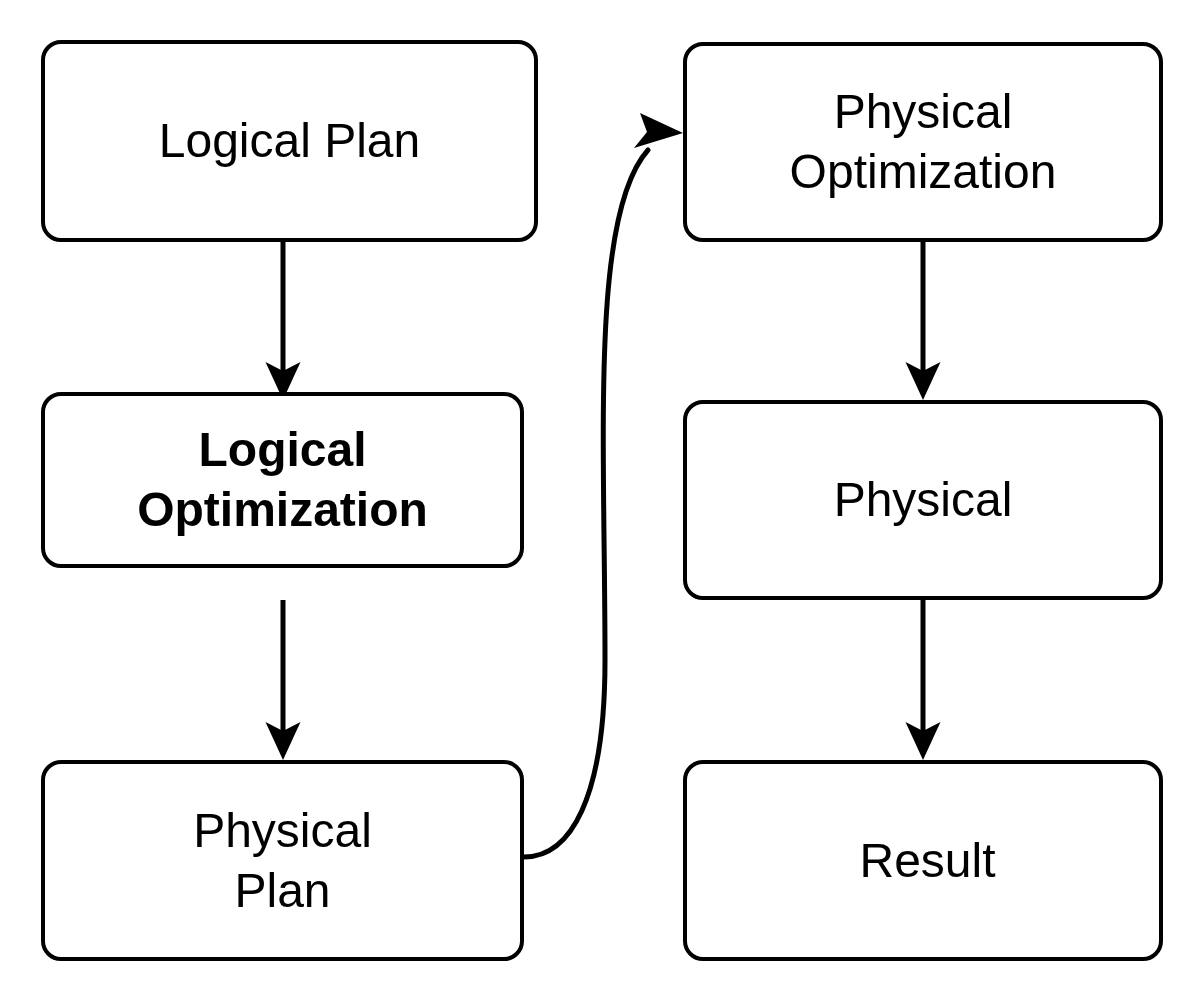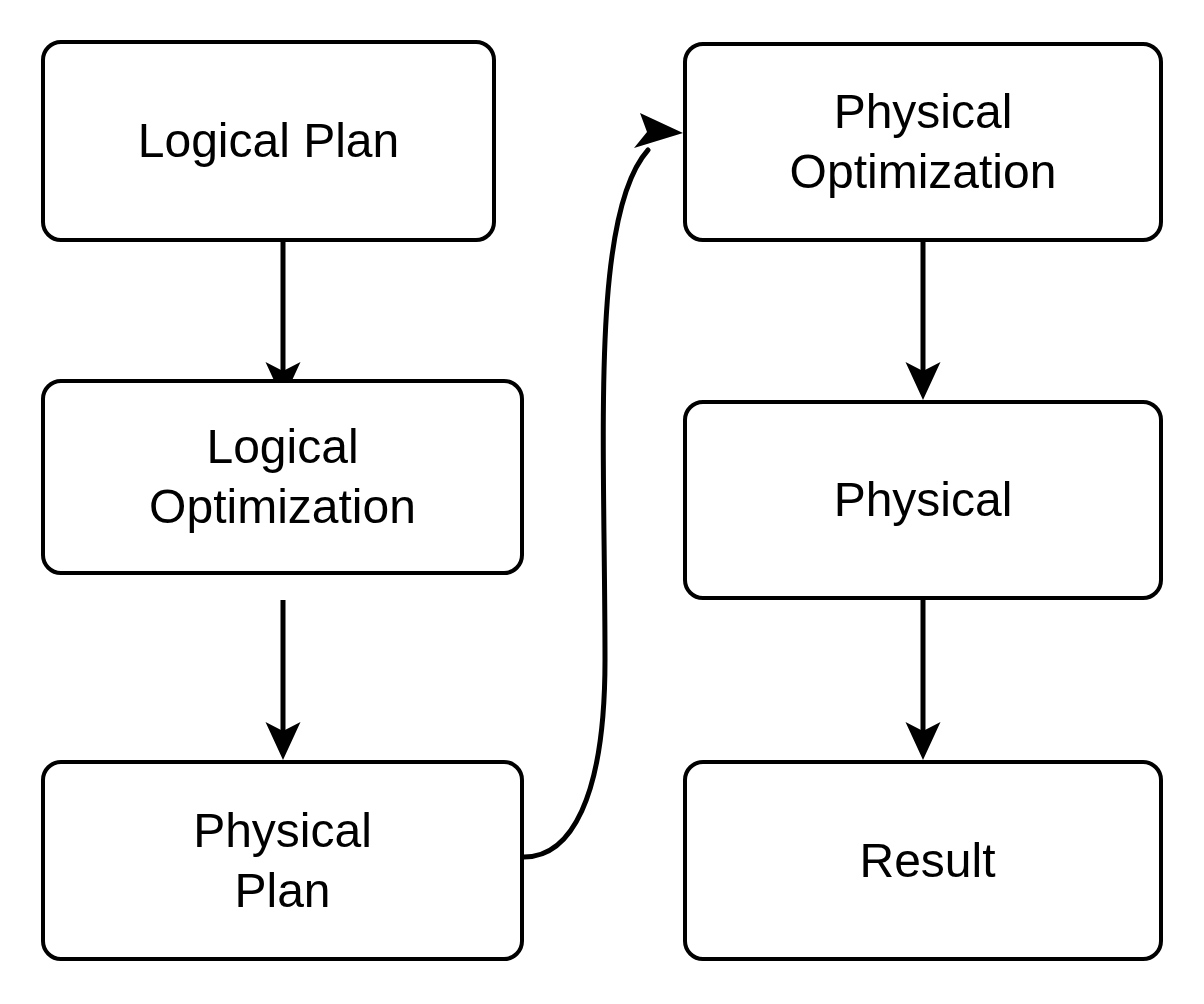--- a/index.html
+++ b/index.html
@@ -40,22 +40,22 @@
   }
   .node-label {
     font-family: "Liberation Sans", sans-serif;
     font-size: 48px;
     line-height: 60px;
     color: #000000;
     white-space: pre-line;
     letter-spacing: 0px;
   }
   
-  #node-logical-plan        { left: 41px;  top: 40px;  width: 455px; height: 202px; align-items: center; }
-  #node-logical-opt         { left: 41px;  top: 379px; width: 483px; height: 196px; }
+  #node-logical-plan        { left: 41px;  top: 40px;  width: 497px; height: 202px; align-items: center; }
+  #node-logical-opt         { left: 41px;  top: 392px; width: 483px; height: 176px; font-weight: bold; }
   #node-physical-plan       { left: 41px;  top: 760px; width: 483px; height: 201px; }
   #node-physical-opt        { left: 683px; top: 42px;  width: 480px; height: 200px; }
   #node-execute             { left: 683px; top: 400px; width: 480px; height: 200px; }
   #node-result              { left: 683px; top: 760px; width: 480px; height: 201px; padding-left: 9px; }
 </style>
 </head>
 <body>
 
 <div id="diagram-root">
 

